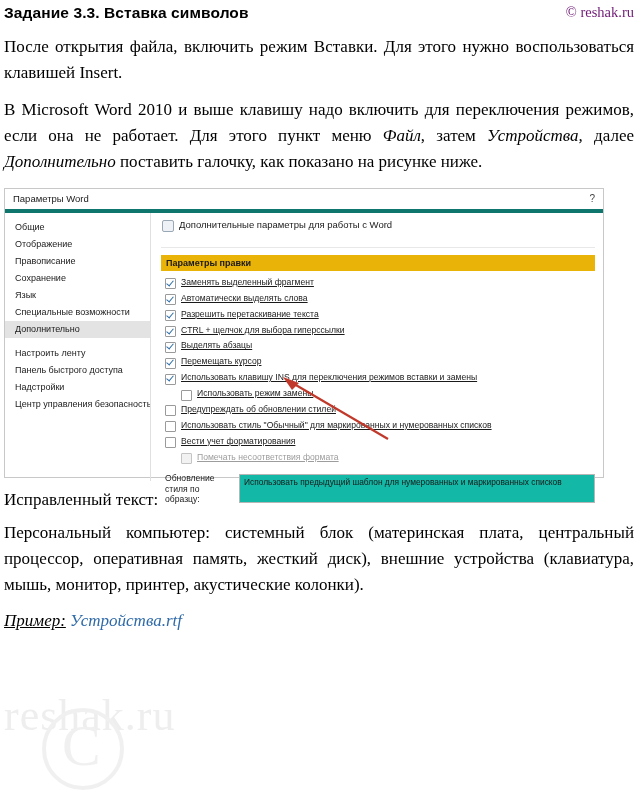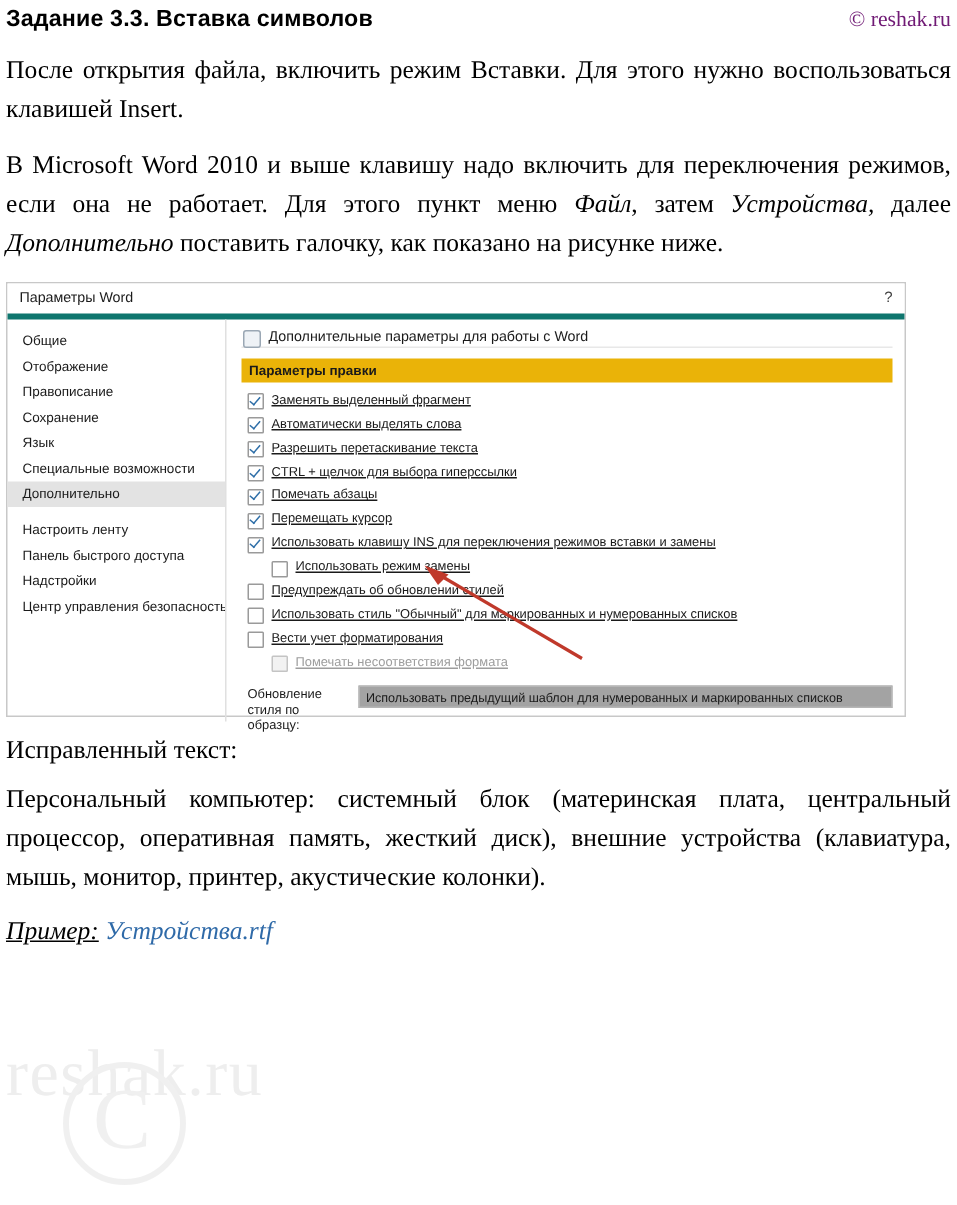--- a/index.html
+++ b/index.html
@@ -16,21 +16,21 @@
     overflow: hidden;
   }
   .page {
     position: relative;
     width: 638px;
     height: 803px;
     padding: 0;
   }
   .topline {
     display: flex;
-    align-items: flex-end;
+    align-items: flex-start;
     justify-content: space-between;
     padding: 4px 4px 0 4px;
   }
   .task-title {
     font-family: "Liberation Sans", sans-serif;
     font-weight: bold;
     font-size: 15.5px;
     letter-spacing: 0.1px;
   }
   .copyright {
@@ -108,21 +108,21 @@
     flex: 1;
     padding: 6px 8px 0 10px;
     box-sizing: border-box;
     position: relative;
   }
   .wd-main-head {
     display: flex;
     align-items: center;
     gap: 6px;
     font-size: 9.5px;
-    padding-bottom: 0;
+    padding-bottom: 16px;
     border-bottom: 1px solid #e8e8e8;
     margin-bottom: 7px;
   }
   .gear-ico {
     width: 12px;
     height: 12px;
     display: inline-block;
     position: relative;
   }
   .gear-ico::before {
@@ -172,35 +172,35 @@
     border-width: 0 1.4px 1.4px 0;
     transform: rotate(40deg);
   }
   .cb.disabled {
     background: #f2f2f2;
     border-color: #c4c4c4;
   }
   .wd-opt.dim { color: #9d9d9d; }
   .wd-style-row {
     display: flex;
-    align-items: flex-start;
+    align-items: center;
     gap: 6px;
     margin-top: 7px;
     padding-left: 4px;
     font-size: 8.6px;
   }
   .wd-style-label {
     width: 68px;
     line-height: 1.2;
   }
   .wd-style-box {
     flex: 1;
-    height: 15px;
+    height: 29px;
     border: 1px solid #b6b6b6;
-    background: #a3a3a3;
+    background: #14b8a6;
     font-size: 8.4px;
     padding: 2px 4px;
     box-sizing: border-box;
     white-space: nowrap;
     overflow: hidden;
     color: #1a1a1a;
   }
   .arrow-svg {
     position: absolute;
     left: 268px;
@@ -313,21 +313,21 @@
         <div class="wd-opt">
           <span class="cb checked"></span>
           <span>Разрешить перетаскивание текста</span>
         </div>
         <div class="wd-opt">
           <span class="cb checked"></span>
           <span>CTRL + щелчок для выбора гиперссылки</span>
         </div>
         <div class="wd-opt">
           <span class="cb checked"></span>
-          <span>Помечать абзацы</span>
+          <span>Выделять абзацы</span>
         </div>
         <div class="wd-opt">
           <span class="cb checked"></span>
           <span>Перемещать курсор</span>
         </div>
         <div class="wd-opt">
           <span class="cb checked"></span>
           <span>Использовать клавишу INS для переключения режимов вставки и замены</span>
         </div>
         <div class="wd-opt indent">

